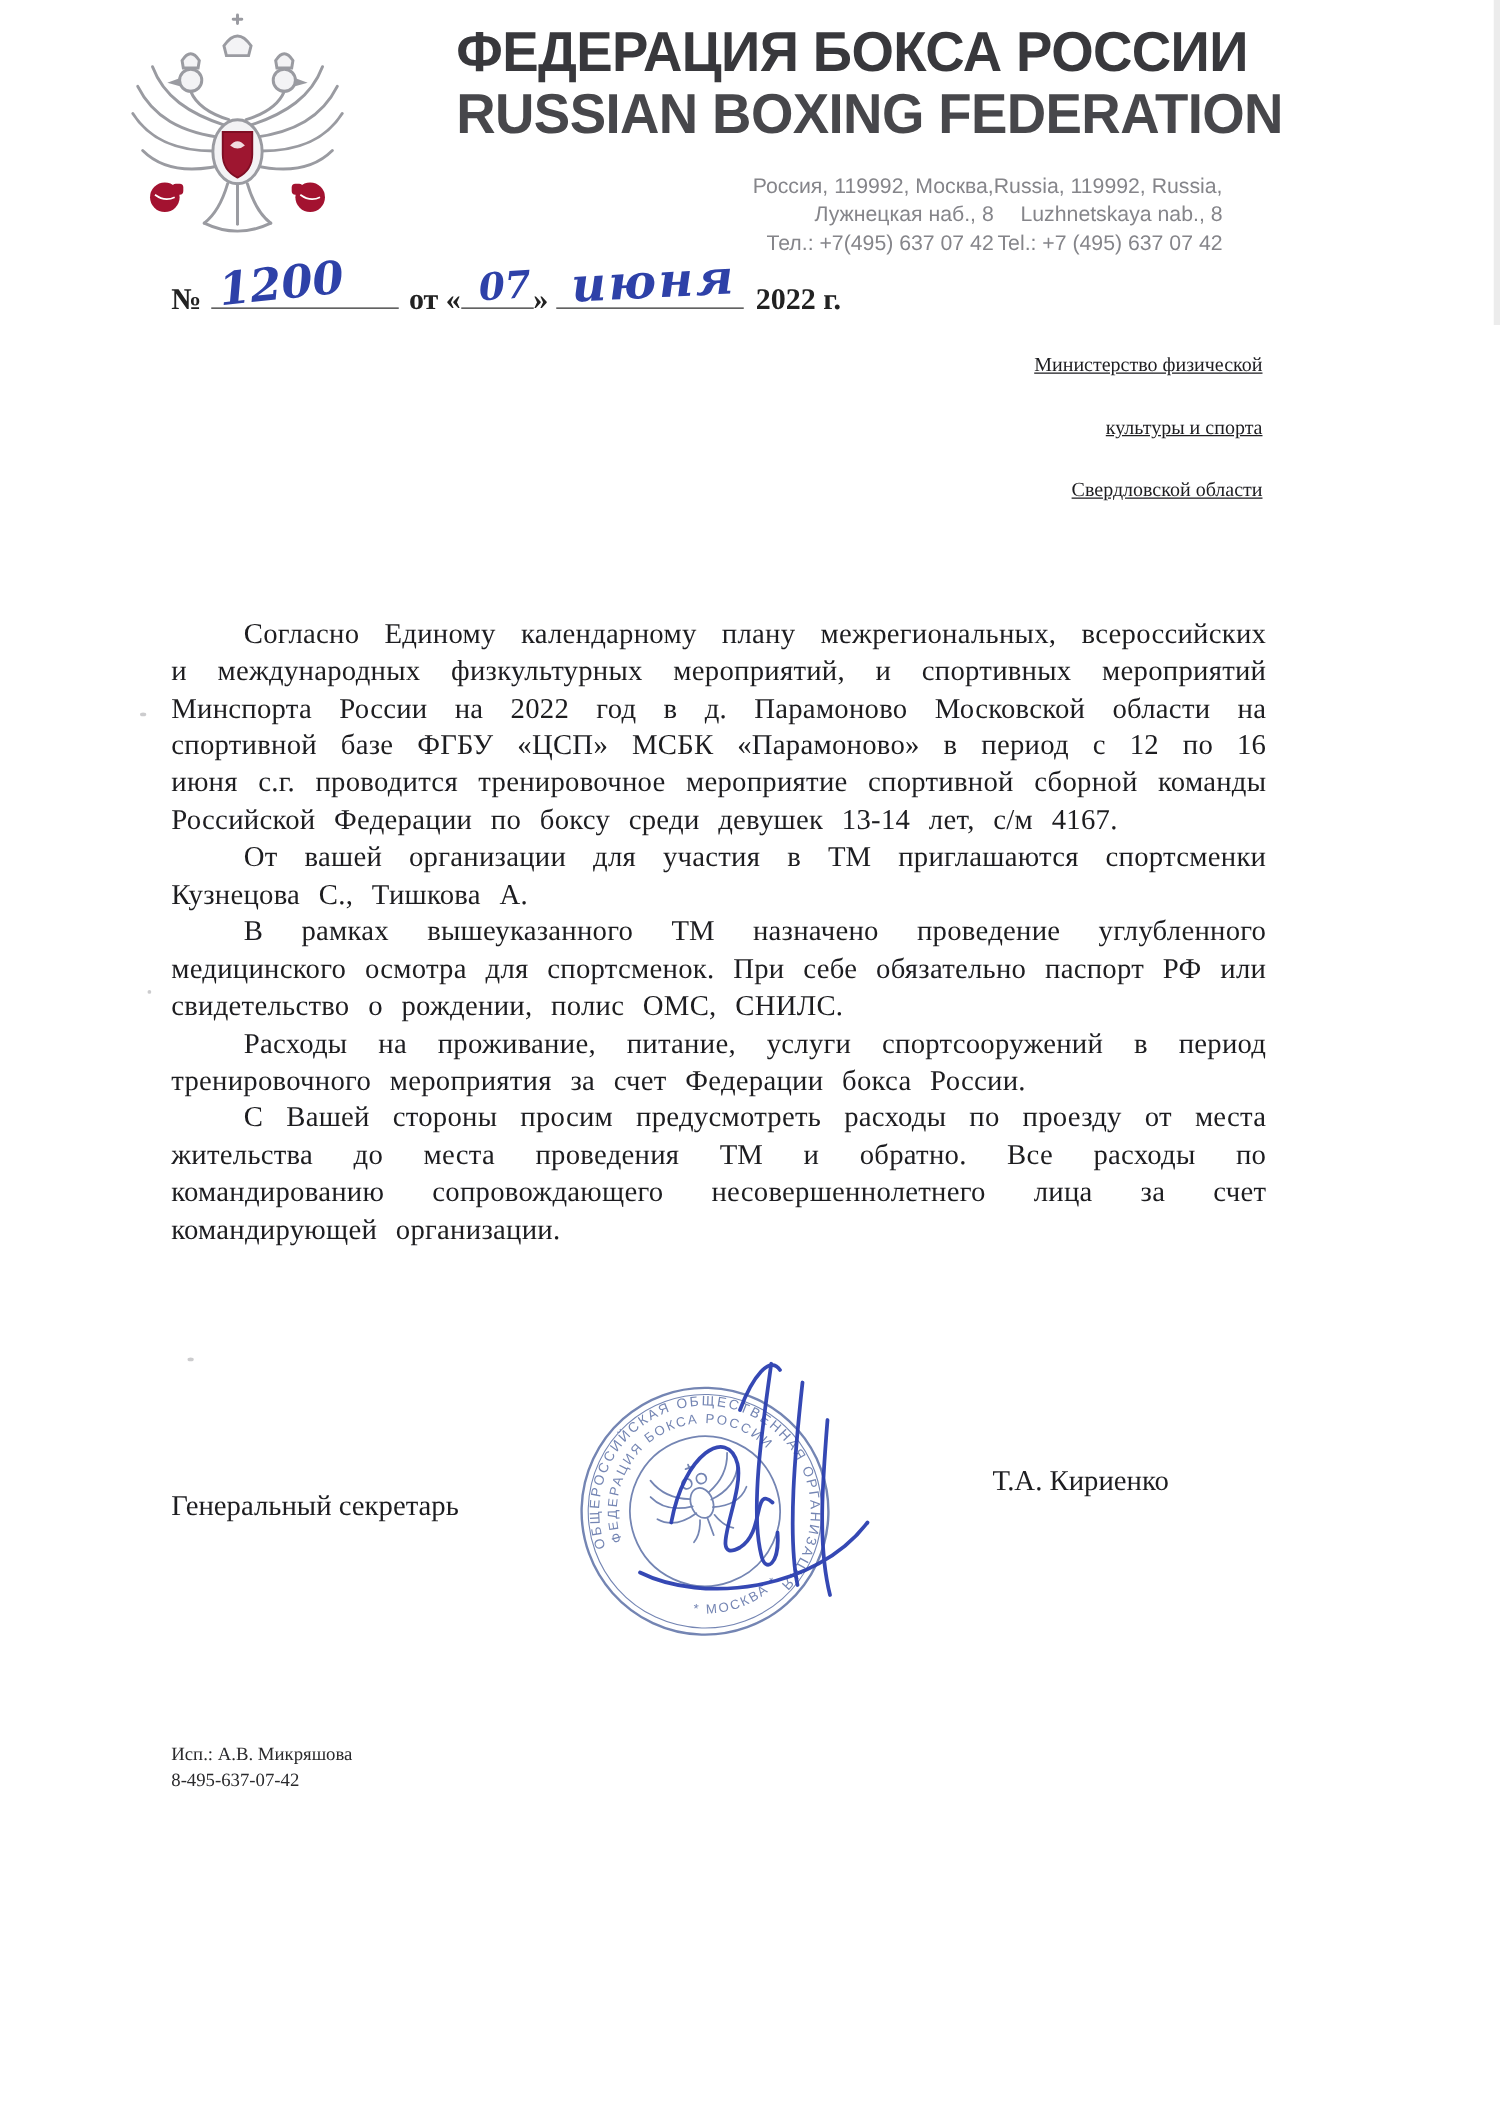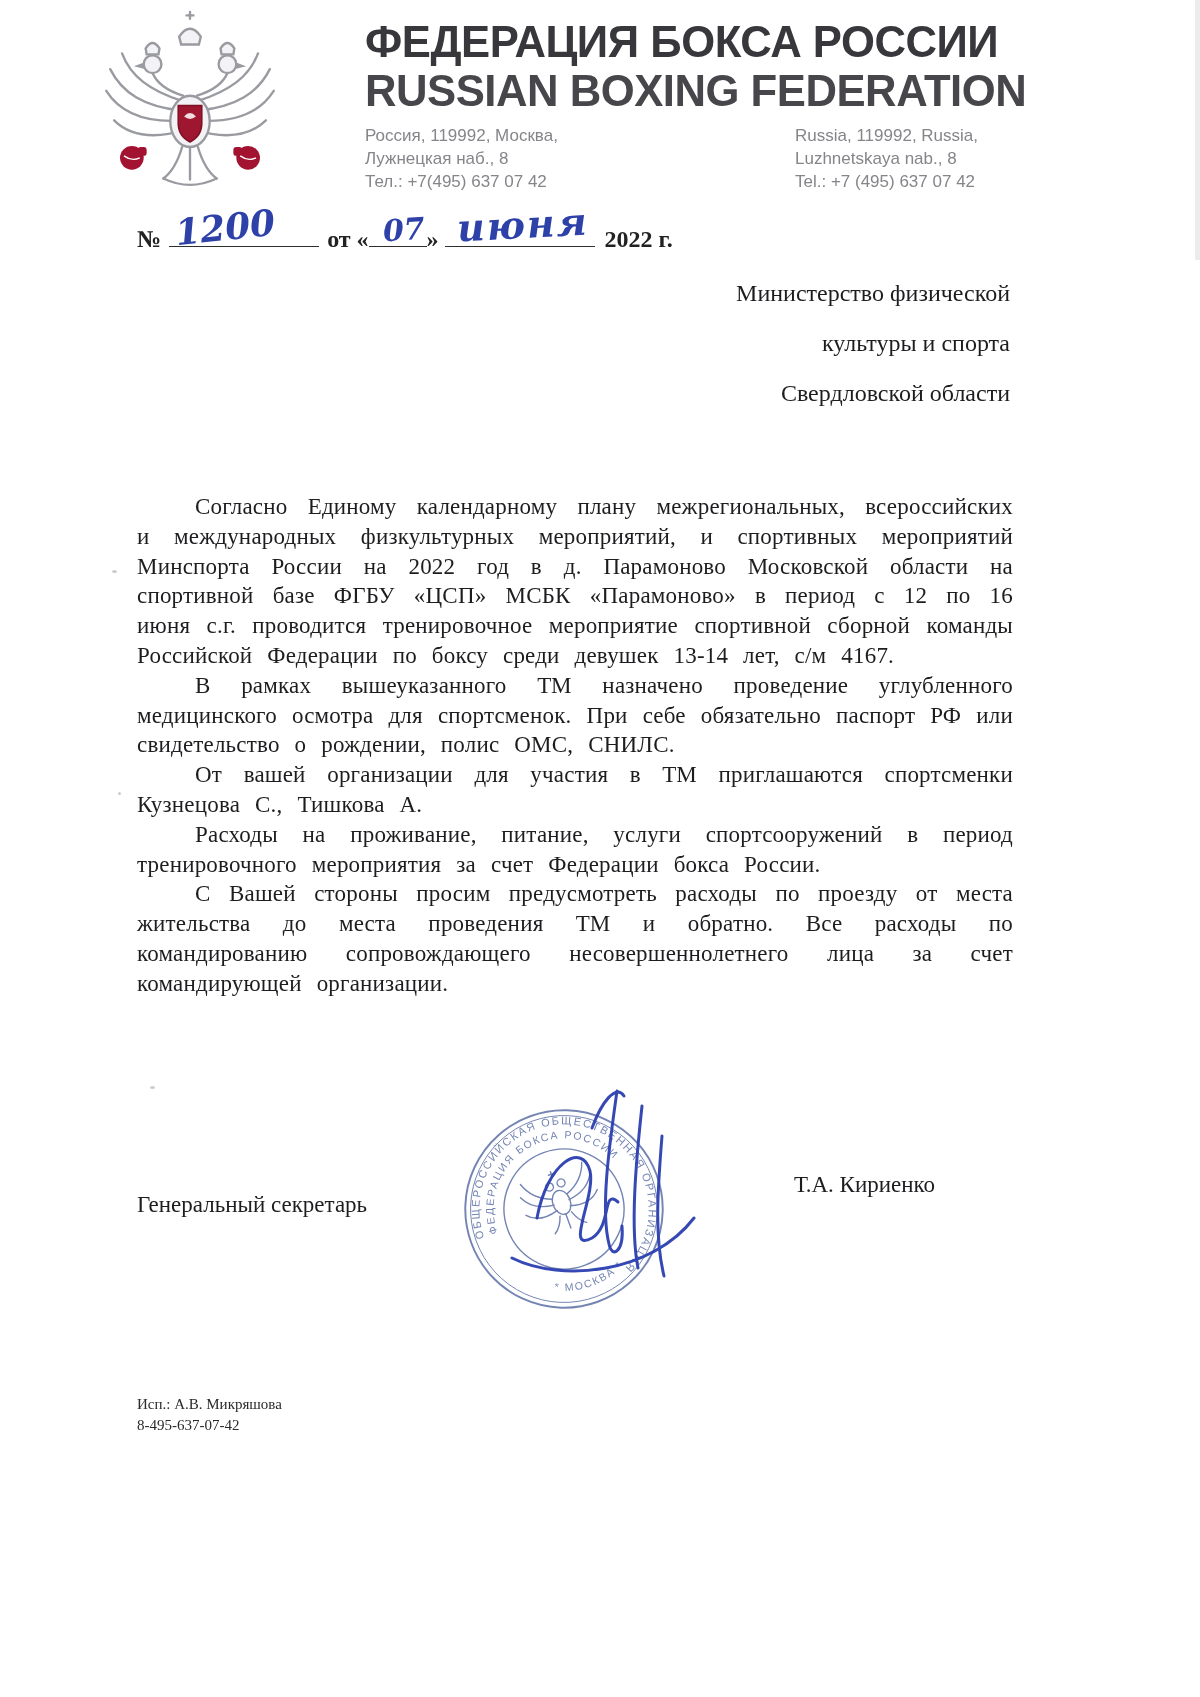--- a/index.html
+++ b/index.html
@@ -15,21 +15,21 @@
   .org-ru {
     font-family:"Liberation Sans", sans-serif; font-weight:700; font-size:45px;
     letter-spacing:-0.5px; color:#38383c; white-space:nowrap; line-height:1.08;
     transform:scaleX(0.97); transform-origin:left;
   }
   .org-en {
     font-family:"Liberation Sans", sans-serif; font-weight:700; font-size:45px;
     letter-spacing:-0.5px; color:#47474b; white-space:nowrap; line-height:1.08;
     transform:scaleX(0.97); transform-origin:left;
   }
-  .addresses { display:flex; margin-top:9px; }
+  .addresses { display:flex; margin-top:22px;text-align:right; }
   .addr { font-family:"Liberation Sans", sans-serif; font-size:17px; line-height:23px; color:#85858a; }
   .addr-ru { width:430px; }
 
   
   .ref-line {
     position:absolute; left:137px; top:222px; font-size:24px; color:#222;
     white-space:nowrap;
     font-weight:bold;
   }
   .blank { display:inline-block; border-bottom:1.6px solid #2f2f2f; height:1.05em; vertical-align:baseline; }
@@ -40,21 +40,21 @@
     position:absolute; font-family:"DejaVu Serif", serif; font-style:italic;
     color:#2e41a8; white-space:nowrap;
   }
   .ink-number { left:38px; top:-16px; font-size:36px; transform:rotate(-6deg); }
   .ink-day    { left:246px; top:-10px; font-size:30px; transform:rotate(-4deg); }
   .ink-month  { left:320px; top:-20px; font-size:38px; transform:rotate(-3deg); letter-spacing:2px; }
 
   
   .recipient {
     position:absolute; right:190px; top:268px; text-align:right;
-    font-size:24px; line-height:50px; color:#1d1d20;
+    font-size:16px; line-height:50px; color:#1d1d20;text-decoration:underline;
   }
 
   
   .body-text { position:absolute; left:137px; top:492px; width:876px; }
   .body-text p {
     font-size:23px; line-height:29.8px; text-align:justify; text-indent:58px;
     word-spacing:9px; letter-spacing:0.2px; color:#1d1d20;
   }
 
   
@@ -155,22 +155,22 @@
   </div>
 
   <div class="recipient">
     <div>Министерство физической</div>
     <div>культуры и спорта</div>
     <div>Свердловской области</div>
   </div>
 
   <div class="body-text">
     <p>Согласно Единому календарному плану межрегиональных, всероссийских и международных физкультурных мероприятий, и спортивных мероприятий Минспорта России на 2022 год в д. Парамоново Московской области на спортивной базе ФГБУ «ЦСП» МСБК «Парамоново» в период с 12 по 16 июня с.г. проводится тренировочное мероприятие спортивной сборной команды Российской Федерации по боксу среди девушек 13-14 лет, с/м 4167.</p>
+    <p>От вашей организации для участия в ТМ приглашаются спортсменки Кузнецова С., Тишкова А.</p>
     <p>В рамках вышеуказанного ТМ назначено проведение углубленного медицинского осмотра для спортсменок. При себе обязательно паспорт РФ или свидетельство о рождении, полис ОМС, СНИЛС.</p>
-    <p>От вашей организации для участия в ТМ приглашаются спортсменки Кузнецова С., Тишкова А.</p>
     <p>Расходы на проживание, питание, услуги спортсооружений в период тренировочного мероприятия за счет Федерации бокса России.</p>
     <p>С Вашей стороны просим предусмотреть расходы по проезду от места жительства до места проведения ТМ и обратно. Все расходы по командированию сопровождающего несовершеннолетнего лица за счет командирующей организации.</p>
   </div>
 
   <div class="sig-title">Генеральный секретарь</div>
   <div class="sig-name">Т.А. Кириенко</div>
 
   <div class="stamp">
     <svg viewBox="0 0 270 270" width="238" height="238">
       <g transform="rotate(-20 135 135)">

